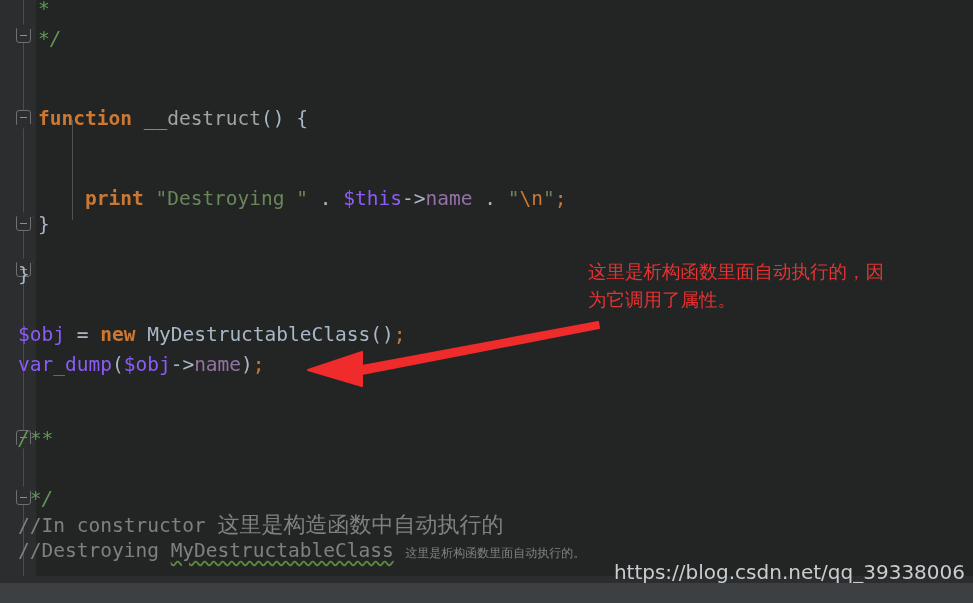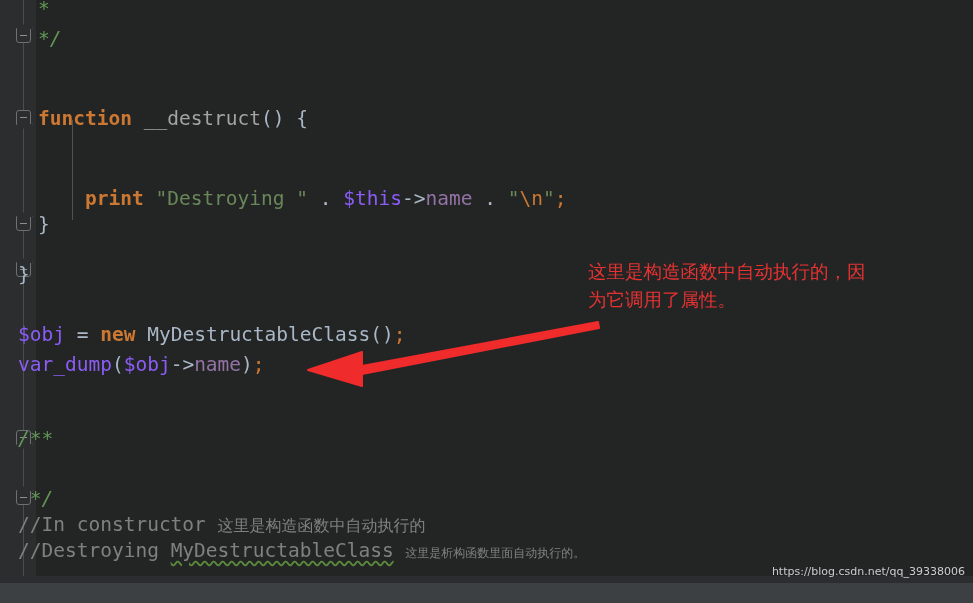--- a/index.html
+++ b/index.html
@@ -175,21 +175,21 @@
     width: 973px;
     height: 20px;
     background: #3c4043;
   }
   .watermark {
     position: absolute;
     right: 8px;
     bottom: 21px;
     color: #c9cdd0;
     font-family: "DejaVu Sans", "Liberation Sans", sans-serif;
-    font-size: 11px;
+    font-size: 20px;
     line-height: 20px;
   }
 </style>
 </head>
 <body>
 
 <div id="editor-root">
 
   <div class="line-highlight"></div>
 
@@ -222,27 +222,27 @@
 
     <div class="code-line" style="top:318px; left:-20px"><span class="tok-var">$obj</span><span> </span><span class="tok-op">=</span><span> </span><span class="tok-kw">new</span><span> </span><span class="tok-class">MyDestructableClass</span><span class="tok-paren">()</span><span class="tok-semi">;</span></div>
 
     <div class="code-line" style="top:348px; left:-20px"><span class="tok-ident">var_dump</span><span class="tok-paren">(</span><span class="tok-var">$obj</span><span class="tok-arrow">-&gt;</span><span class="tok-prop">name</span><span class="tok-paren">)</span><span class="tok-semi">;</span></div>
 
     <div class="code-line" style="top:422px; left:-20px"><span class="tok-comment">/**</span></div>
 
 
     <div class="code-line" style="top:482px; left:-20px"><span class="tok-comment"> */</span></div>
 
-    <div class="code-line" style="top:508px; left:-20px"><span class="tok-linecom">//In constructor </span><span class="tok-linecom" style="font-family:Liberation Serif, serif;font-size:16px;">这里是构造函数中自动执行的</span></div>
+    <div class="code-line" style="top:508px; left:-20px"><span class="tok-linecom">//In constructor </span><span class="tok-linecom" style="font-family:Liberation Serif, serif;font-size:22px;">这里是构造函数中自动执行的</span></div>
 
     <div class="code-line" style="top:534px; left:-20px"><span class="tok-linecom">//Destroying </span><span class="tok-linecom spell-underline">MyDestructableClass</span><span class="tok-linecom" style="font-family:'DejaVu Sans','Liberation Sans',sans-serif;font-size:12px;">   这里是析构函数里面自动执行的。</span></div>
 
   </div>
 
-  <div class="annotation">这里是构造函数中自动执行的，因
+  <div class="annotation">这里是析构函数里面自动执行的，因
 为它调用了属性。</div>
 
   <svg class="arrow-svg" viewBox="0 0 300 75">
     <polygon points="298,10 62,54 62,40 8,58 62,74 62,62 299,16" fill="#ef2b2b" stroke="#ef2b2b" stroke-width="2" stroke-linejoin="round"></polygon>
   </svg>
 
   <div class="bottom-strip"></div>
   <div class="watermark">https://blog.csdn.net/qq_39338006</div>
   <div class="status-bar"></div>
 

